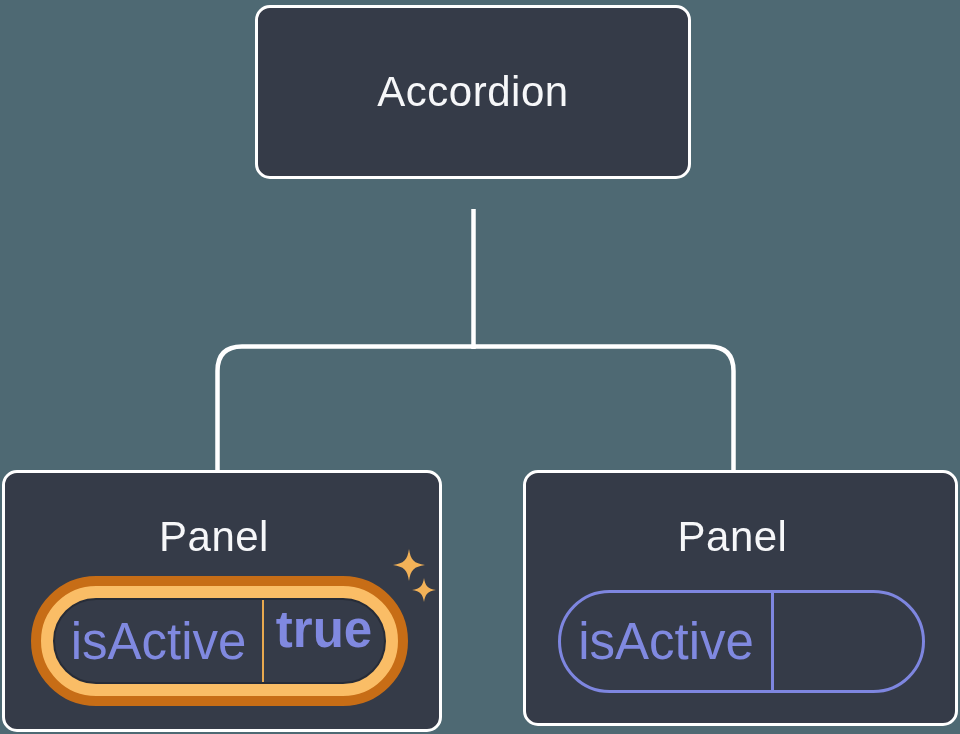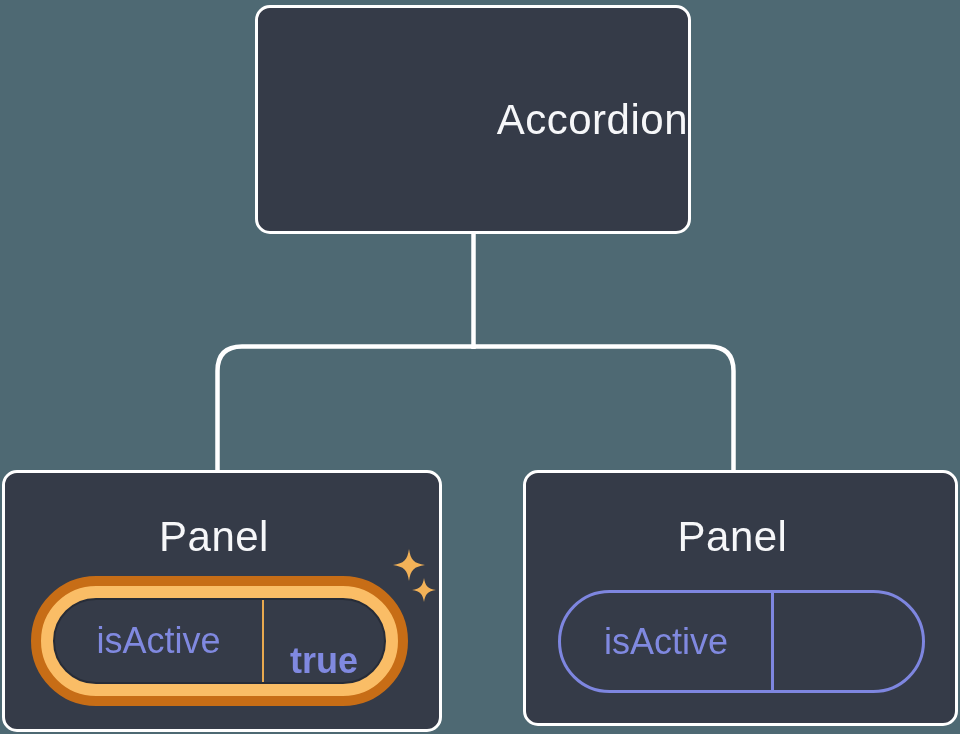--- a/index.html
+++ b/index.html
@@ -36,22 +36,22 @@
     border-radius: 15px;
   }
   .card-title {
     color: var(--color-title_text);
     font-size: 42px;
     font-weight: 500;
     letter-spacing: 0.5px;
     text-align: center;
   }
   #accordion-node {
-    left: 255px; top: 5px; width: 436px; height: 229px;
-    display: flex; align-items: center; justify-content: flex-end;
+    left: 255px; top: 5px; width: 436px; height: 174px;
+    display: flex; align-items: center; justify-content: center;
   }
   #panel-node-active  { left: 2px;   top: 470px; width: 440px; height: 262px; }
   #panel-node-inactive{ left: 523px; top: 470px; width: 435px; height: 256px; }
   .panel-title {
     position: absolute; left: 0; right: 16px; top: 40px;
   }
   
   .pill-highlight {
     position: absolute;
     left: 26px; top: 103px; width: 377px; height: 130px;
@@ -67,21 +67,21 @@
     display: flex;
     overflow: hidden;
   }
   .pill-inner .seg-key {
     width: 207px; display: flex; align-items: center; justify-content: center;
   }
   .pill-inner .seg-divider {
     width: 2px; background: var(--color-divider_gold);
   }
   .pill-inner .seg-value {
-    flex: 1; display: flex; align-items: flex-end; justify-content: center;
+    flex: 1; display: flex; align-items: flex-start; justify-content: center;
   }
   
   .pill-plain {
     position: absolute;
     left: 32px; top: 117px; width: 367px; height: 103px;
     border-radius: 52px;
     border: 3px solid var(--color-prop_border);
     display: flex;
     overflow: hidden;
   }
@@ -89,21 +89,21 @@
     width: 210px; display: flex; align-items: center; justify-content: center;
   }
   .pill-plain .seg-divider {
     width: 3px; background: var(--color-prop_border);
   }
   .pill-plain .seg-value {
     flex: 1; display: flex; align-items: center; justify-content: center;
   }
   .prop-text {
     color: var(--color-prop_text);
-    font-size: 36px;
+    font-size: 51px;
     font-weight: 400;
   }
   .prop-text.bold { font-weight: 700; }
   .sparkles {
     position: absolute; left: 378px; top: 70px; width: 64px; height: 64px;
   }
 </style>
 </head>
 <body>
 

